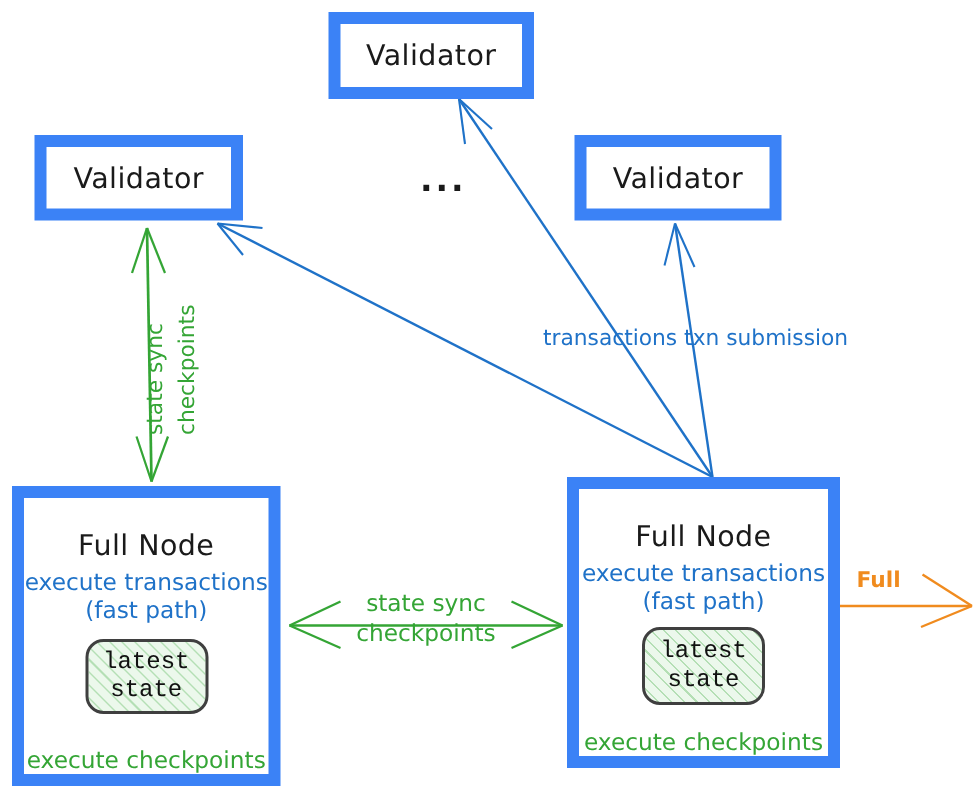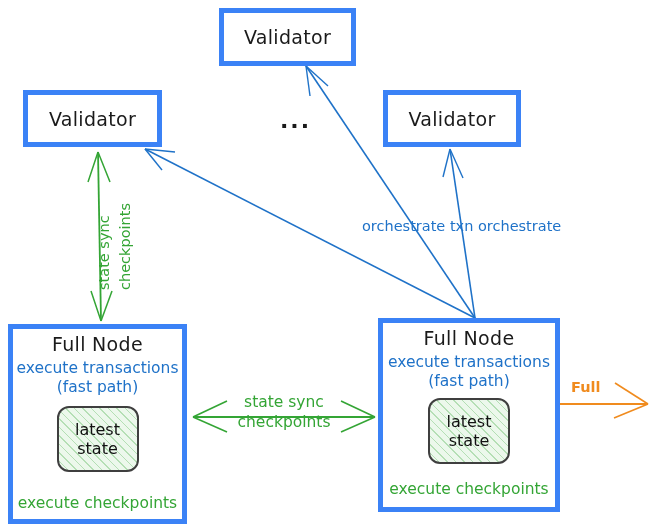--- a/index.html
+++ b/index.html
@@ -21,39 +21,39 @@
     position: absolute;
     left: 0;
     top: 0;
     width: 651px;
     height: 526px;
     pointer-events: none;
   }
   .node-box {
     position: absolute;
     box-sizing: border-box;
-    border: 5px solid #3b82f6;
+    border: 8px solid #3b82f6;
     background: #ffffff;
   }
   .validator-box {
     display: flex;
     align-items: center;
     justify-content: center;
   }
   .validator-label {
     font-family: "DejaVu Sans", sans-serif;
     font-size: 19px;
     color: #1a1a1a;
     letter-spacing: 0.3px;
   }
   .fullnode-box {
     display: flex;
     flex-direction: column;
     align-items: center;
-    padding-top: 4px;
+    padding-top: 21px;
   }
   .fn-title {
     font-size: 19px;
     color: #1a1a1a;
     margin-bottom: 4px;
     letter-spacing: 0.3px;
   }
   .fn-blue {
     font-size: 15.5px;
     color: #1f72c8;
@@ -75,20 +75,21 @@
         rgba(52,165,53,0.30) 1px,
         rgba(255,255,255,0) 1px,
         rgba(255,255,255,0) 6px);
     display: flex;
     flex-direction: column;
     align-items: center;
     justify-content: center;
     font-size: 16px;
     color: #111111;
     line-height: 1.2;
+    font-family: Liberation Mono, monospace;
   }
   .lbl {
     position: absolute;
     white-space: nowrap;
   }
   .lbl-blue { color: #1f72c8; font-size: 14.5px; }
   .lbl-orange { color: #f08b1e; font-size: 14.5px; font-weight: bold; }
   .lbl-dots { color: #1a1a1a; font-size: 22px; font-weight: bold; letter-spacing: 2px; }
   .vert-label {
     position: absolute;
@@ -190,17 +191,17 @@
     </div>
     <div class="fn-green" style="margin-top:16px;">execute checkpoints</div>
   </div>
 
   <div class="vert-label" style="left:96px; top:290px;">state sync</div>
   <div class="vert-label" style="left:117px; top:290px;">checkpoints</div>
 
   <div class="center-green" style="left:222px; top:392px; width:124px;">state sync</div>
   <div class="center-green" style="left:222px; top:412px; width:124px;">checkpoints</div>
 
-  <div class="lbl lbl-blue" style="left:362px; top:218px;">orchestrate txn orchestrate</div>
+  <div class="lbl lbl-blue" style="left:362px; top:218px;">transactions txn submission</div>
 
   <div class="lbl lbl-orange" style="left:571px; top:379px;">Full</div>
 
 </div>
 
 </body></html>

